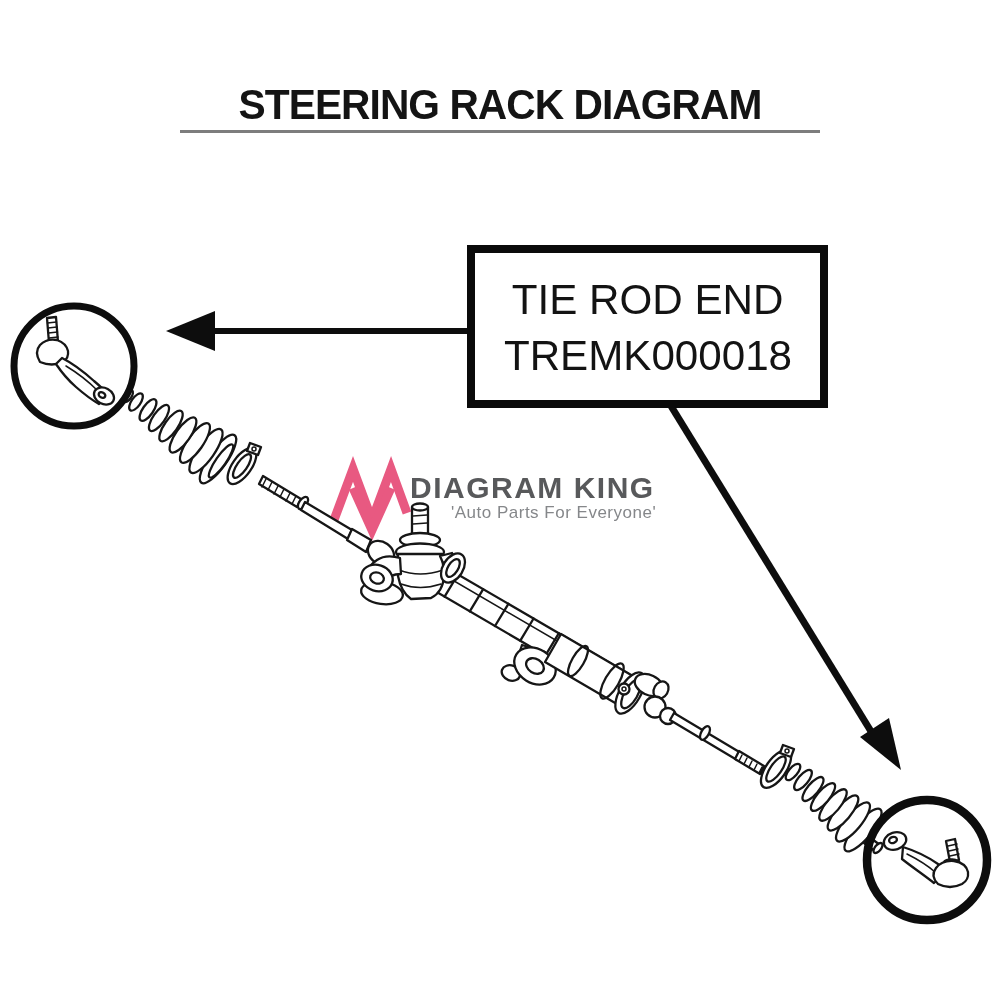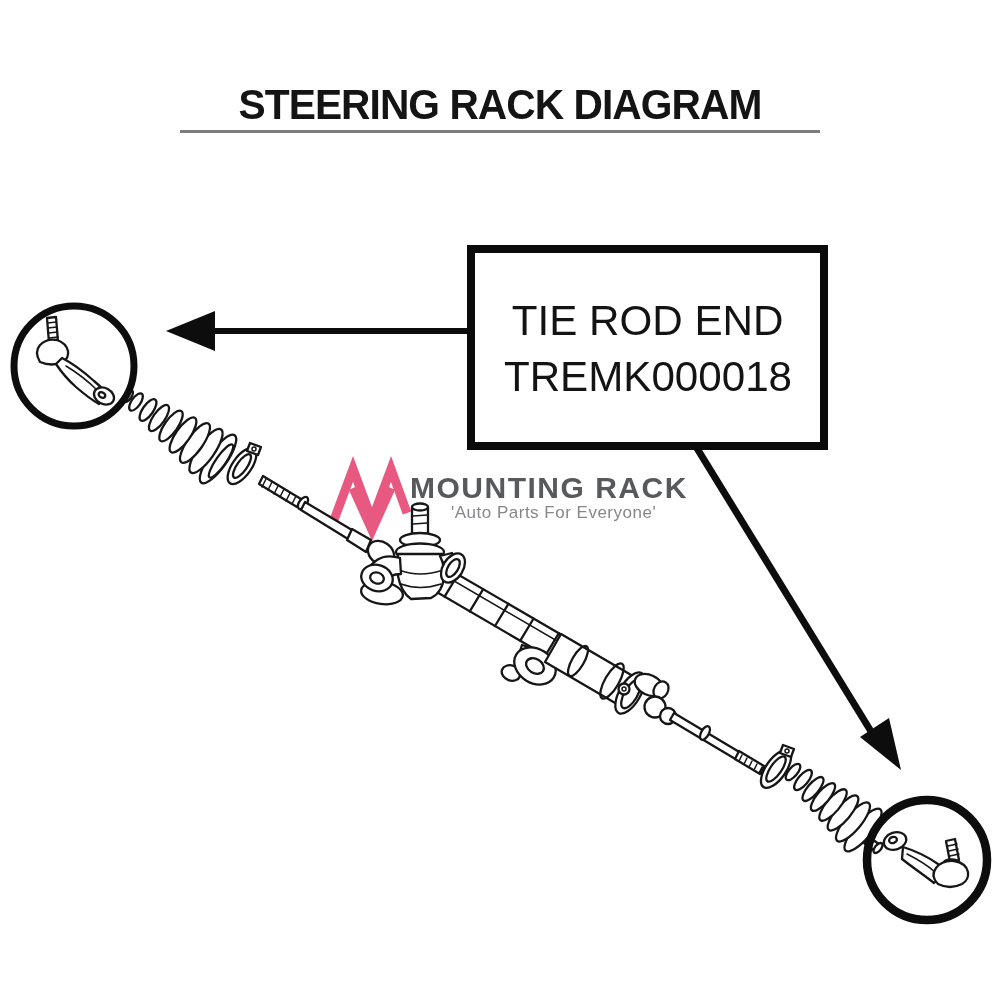--- a/index.html
+++ b/index.html
@@ -11,21 +11,21 @@
   .page-title{
     position:absolute;left:0;top:81px;width:1000px;text-align:center;
     font-size:42px;font-weight:600;letter-spacing:-1px;color:#141414;
     transform:scaleX(0.97);transform-origin:50% 50%;
   }
   .title-underline{
     position:absolute;left:180px;top:130px;width:640px;height:3px;background:#7d7d7d;
   }
   
   .callout-box{
-    position:absolute;left:467px;top:245px;width:361px;height:205px;
+    position:absolute;left:467px;top:245px;width:361px;height:163px;
     box-sizing:border-box;border:8px solid #0a0a0a;background:#ffffff;
     display:flex;flex-direction:column;align-items:center;justify-content:center;
     z-index:3;
   }
   .callout-line{
     font-size:43px;line-height:56px;color:#131313;letter-spacing:0;
     transform:scaleX(0.98);white-space:nowrap;
   }
   
   .brand-name{
@@ -49,21 +49,21 @@
 <body>
 
 <div class="page-title">STEERING RACK DIAGRAM</div>
 <div class="title-underline"></div>
 
 <div class="callout-box">
   <div class="callout-line">TIE ROD END</div>
   <div class="callout-line">TREMK000018</div>
 </div>
 
-<div class="brand-name">MOUNTING RACK</div>
+<div class="brand-name">DIAGRAM KING</div>
 <div class="brand-tagline">'Auto Parts For Everyone'</div>
 
 <svg class="diagram-svg" width="1000" height="1000" viewBox="0 0 1000 1000">
 
   <g>
     <path class="mono" d="M334 520 L353 469 L372 520 L391 469 L407 513"></path>
     <path class="mono" d="M353 488 L372 530 L391 488"></path>
   </g>
 
   <g>

